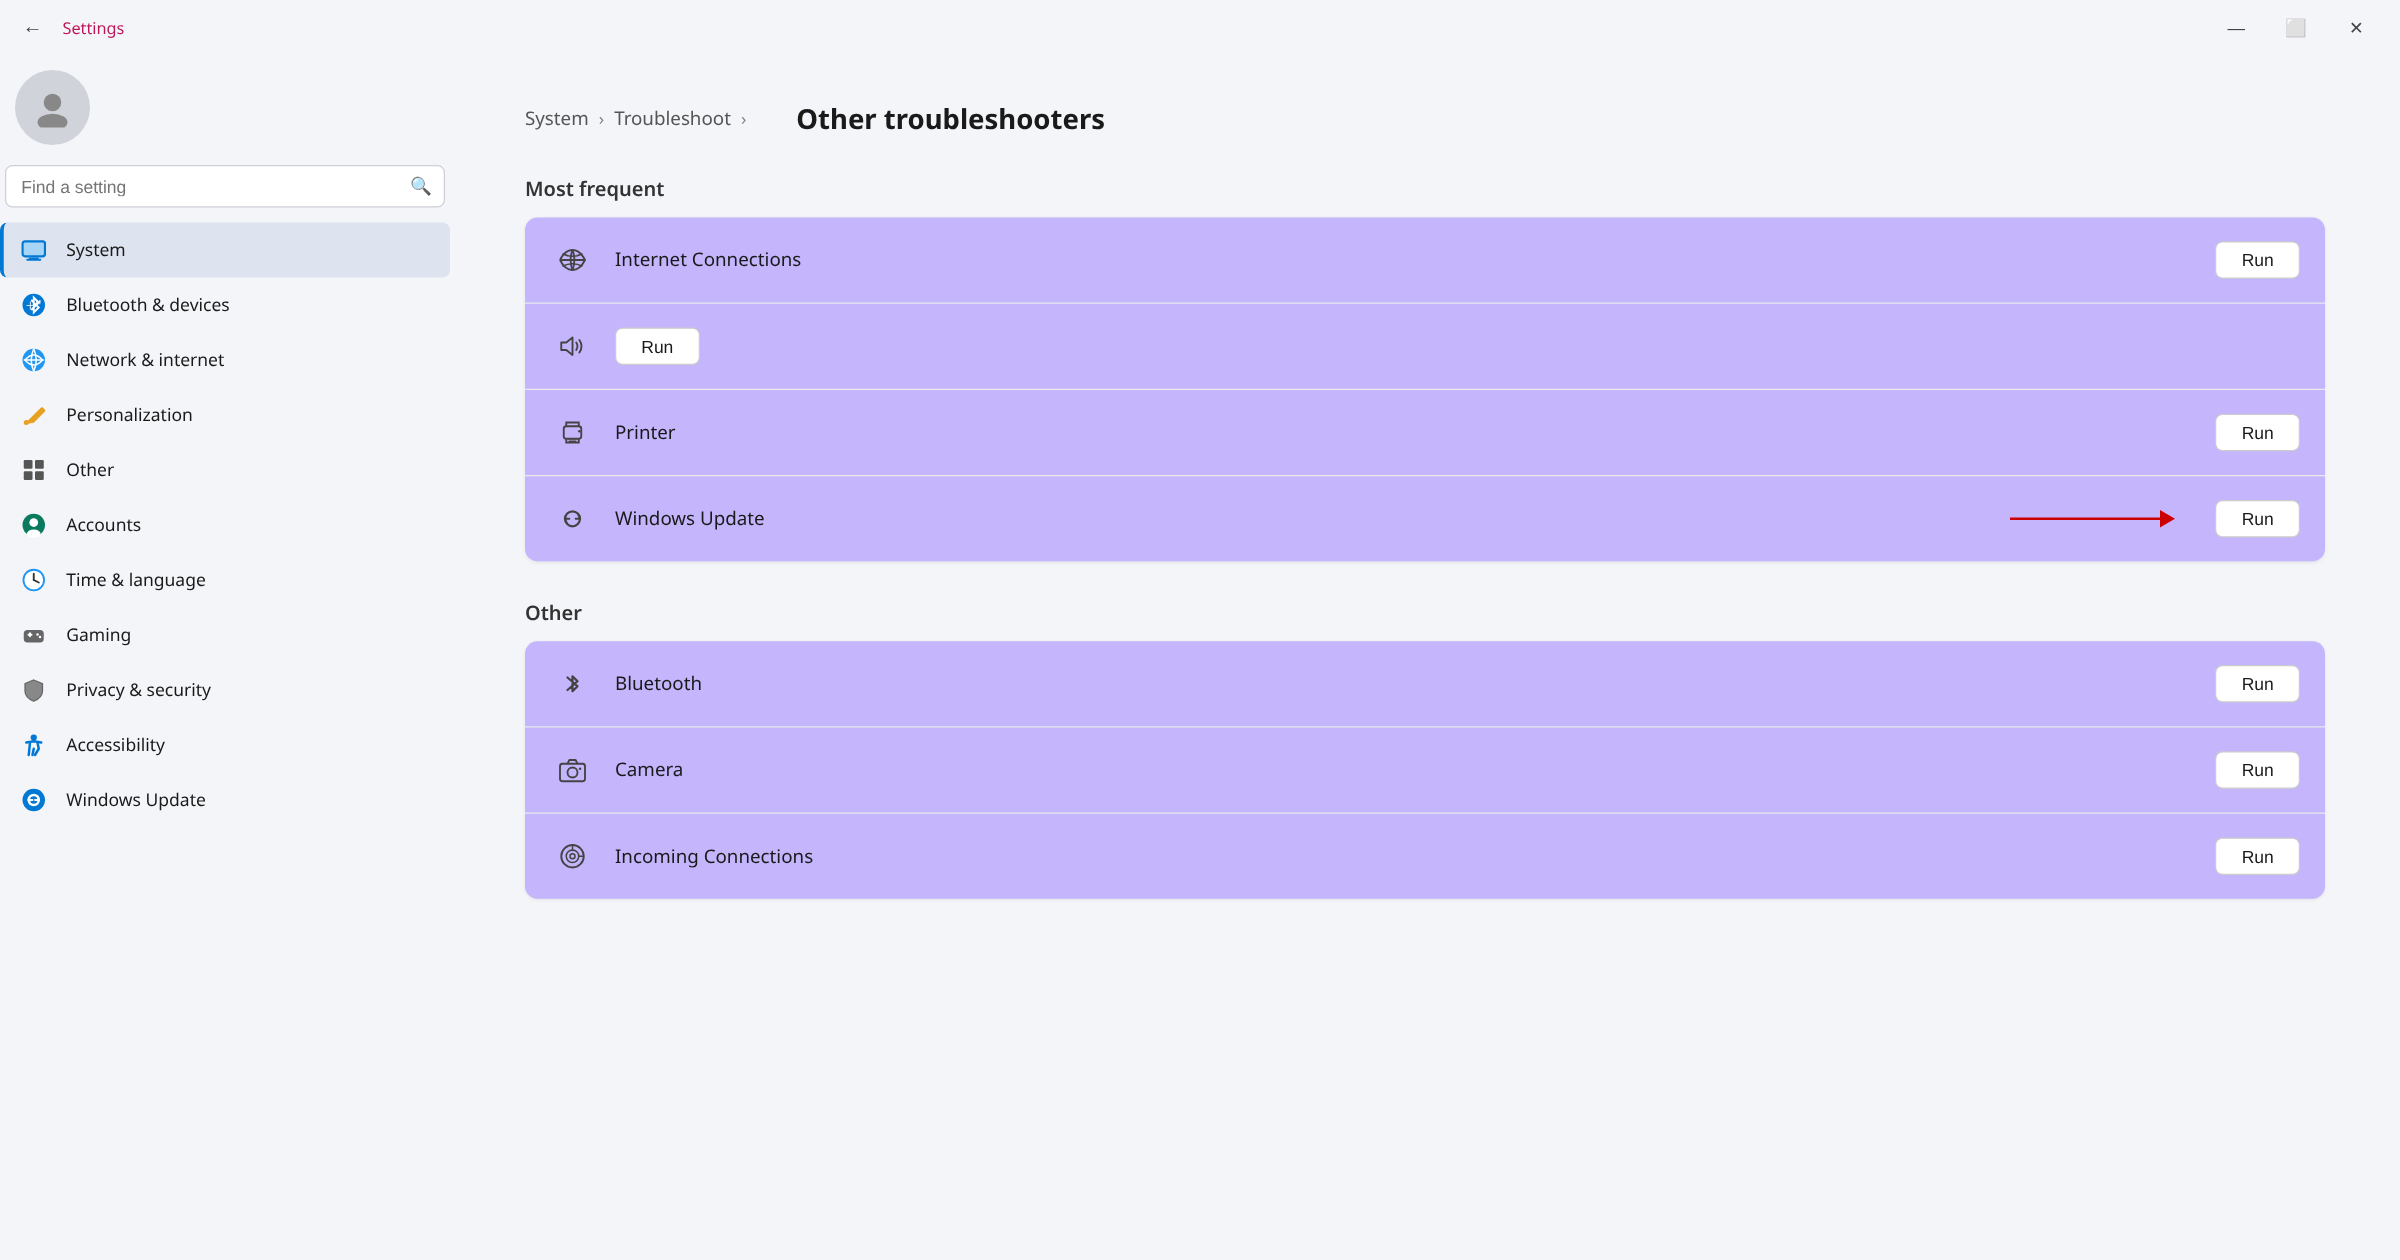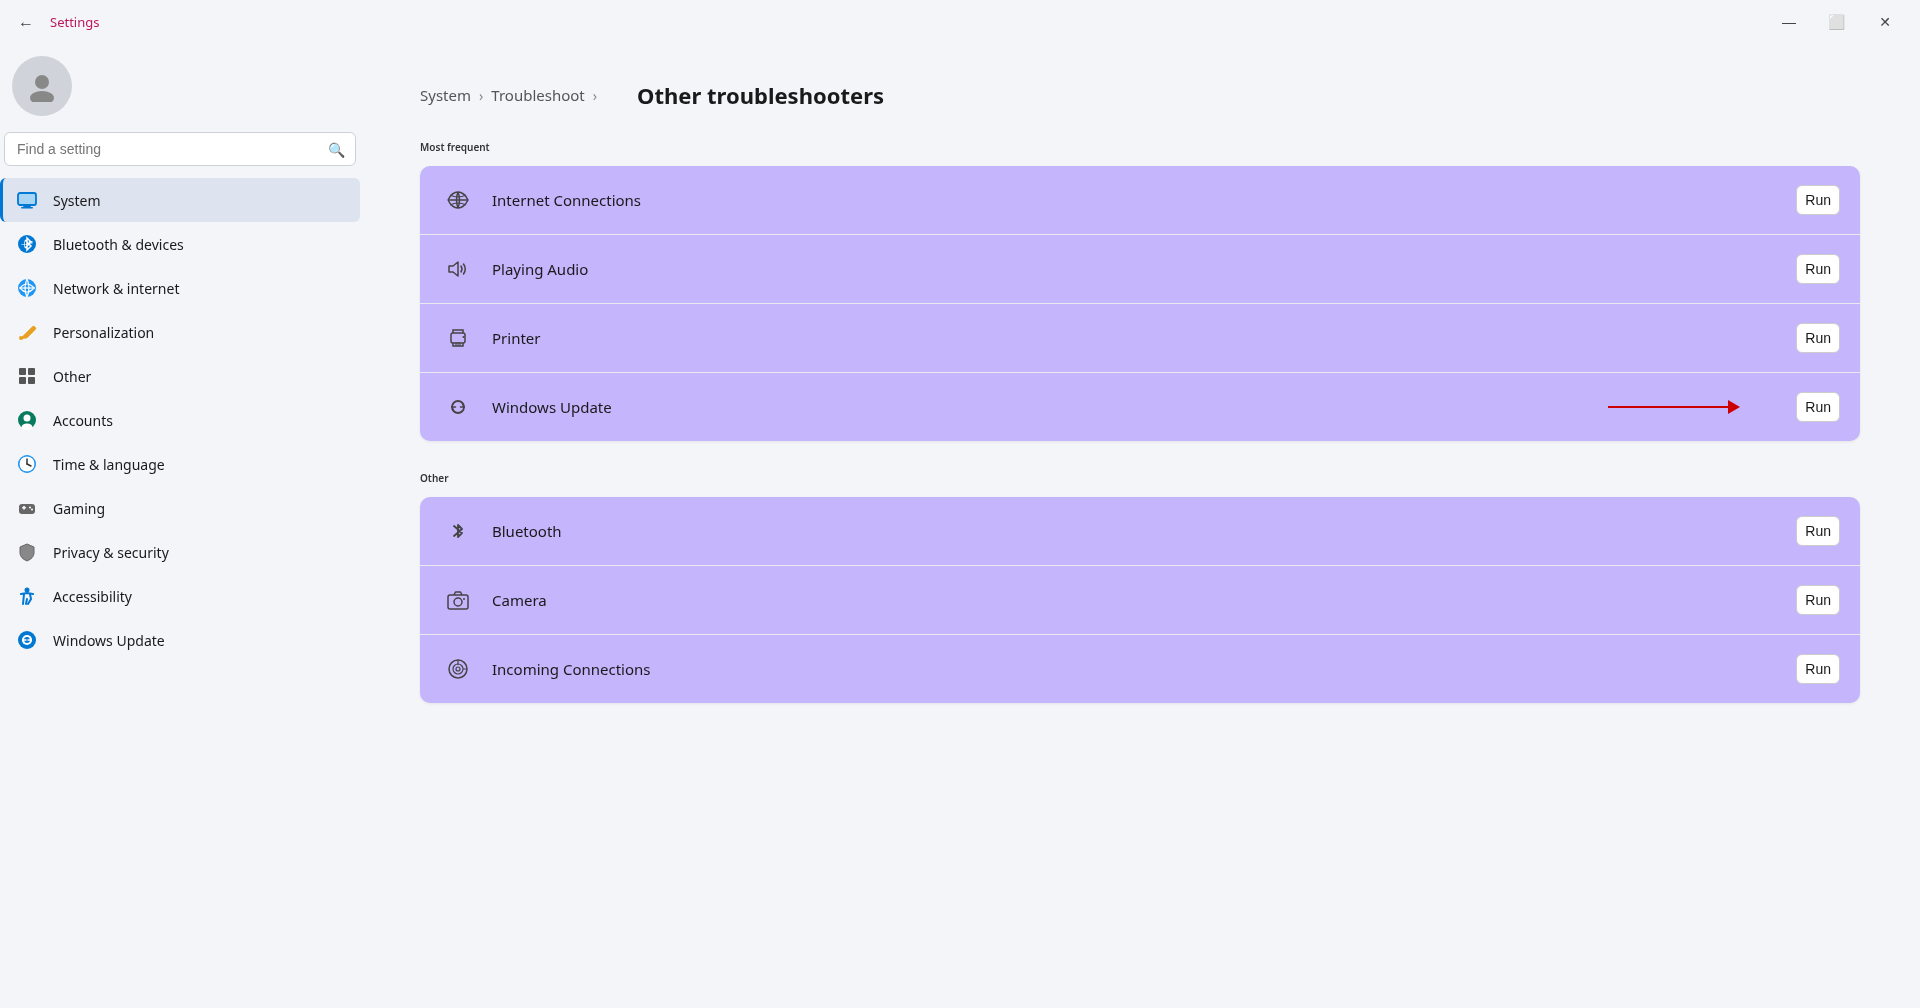--- a/index.html
+++ b/index.html
@@ -163,21 +163,21 @@
       text-decoration: none;
     }
     .breadcrumb-sep { color: #888; font-size: 14px; }
     .breadcrumb-current {
       font-size: 22px;
       font-weight: 700;
       color: #1a1a1a;
       margin-left: 32px;
     }
     .section-label {
-      font-size: 10px;
+      font-size: 16px;
       font-weight: 600;
       color: #333;
       margin-bottom: 12px;
     }
     .troubleshooter-list {
       background: #c4b5fd;
       border-radius: 10px;
       overflow: hidden;
       margin-bottom: 30px;
       box-shadow: 0 1px 3px rgba(0,0,0,0.07);
@@ -200,21 +200,21 @@
       font-size: 20px;
       color: #444;
       flex-shrink: 0;
     }
     .troubleshooter-name {
       flex: 1;
       font-size: 15px;
       color: #1a1a1a;
     }
     .run-btn {
-      padding: 6px 8px;
+      padding: 6px 20px;
       border: 1px solid #ccc;
       background: white;
       border-radius: 6px;
       font-size: 14px;
       cursor: pointer;
       color: #1a1a1a;
       flex-shrink: 0;
     }
 
     
@@ -438,21 +438,20 @@
         </div>
 
         <div class="troubleshooter-item">
           <div class="troubleshooter-icon">
             <svg width="24" height="24" viewBox="0 0 24 24" fill="none">
               <path d="M3 9 L3 15 L7 15 L12 19 L12 5 L7 9 Z" stroke="#444" stroke-width="1.5" fill="none" stroke-linejoin="round"></path>
               <path d="M15 9 Q17 12 15 15" stroke="#444" stroke-width="1.5" fill="none" stroke-linecap="round"></path>
               <path d="M17.5 7 Q21 12 17.5 17" stroke="#444" stroke-width="1.5" fill="none" stroke-linecap="round"></path>
             </svg>
           </div>
-          <span class="troubleshooter-name">Playing Audio</span>
           <button class="run-btn">Run</button>
         </div>
 
         <div class="troubleshooter-item">
           <div class="troubleshooter-icon">
             <svg width="24" height="24" viewBox="0 0 24 24" fill="none">
               <rect x="5" y="7" width="14" height="10" rx="2" stroke="#444" stroke-width="1.5" fill="none"></rect>
               <path d="M7 7 L7 4 L17 4 L17 7" stroke="#444" stroke-width="1.5" fill="none"></path>
               <path d="M7 17 L7 20 L17 20 L17 17" stroke="#444" stroke-width="1.5" fill="none"></path>
               <line x1="9" y1="17" x2="15" y2="17" stroke="#444" stroke-width="1.2"></line>

